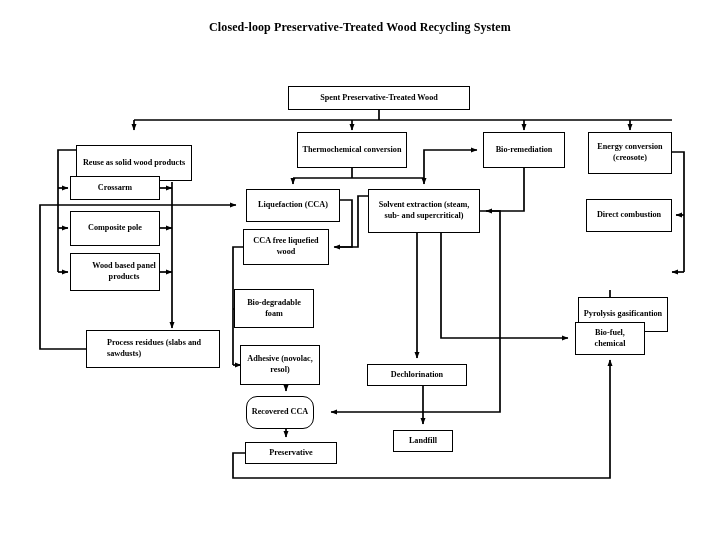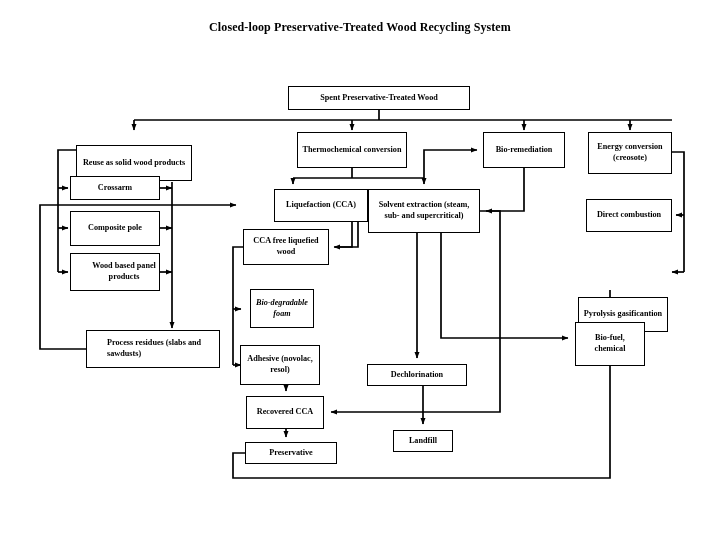--- a/index.html
+++ b/index.html
@@ -161,37 +161,37 @@
   </div>
 
   <div class="node" style="left:70px; top:253px; width:90px; height:38px;padding-left:21px;">
     <span>Wood based panel products</span>
   </div>
 
   <div class="node left-text" style="left:86px; top:330px; width:134px; height:38px;">
     <span>Process residues (slabs and sawdusts)</span>
   </div>
 
-  <div class="node" style="left:246px; top:189px; width:94px; height:33px;margin-left:28px;">
+  <div class="node" style="left:246px; top:189px; width:94px; height:33px;">
     <span>Liquefaction (CCA)</span>
   </div>
 
   <div class="node" style="left:243px; top:229px; width:86px; height:36px;">
     <span>CCA free liquefied wood</span>
   </div>
 
-  <div class="node" style="left:250px; top:289px; width:64px; height:39px;font-style:italic;">
+  <div class="node" style="left:234px; top:289px; width:80px; height:39px;">
     <span>Bio-degradable foam</span>
   </div>
 
   <div class="node" style="left:240px; top:345px; width:80px; height:40px;">
     <span>Adhesive (novolac, resol)</span>
   </div>
 
-  <div class="node" style="left:246px; top:396px; width:78px; height:33px;">
+  <div class="node" style="left:246px; top:396px; width:68px; height:33px;border-radius:11px;">
     <span>Recovered CCA</span>
   </div>
 
   <div class="node" style="left:245px; top:442px; width:92px; height:22px;">
     <span>Preservative</span>
   </div>
 
   <div class="node" style="left:368px; top:189px; width:112px; height:44px;">
     <span>Solvent extraction (steam, sub- and supercritical)</span>
   </div>
@@ -205,17 +205,17 @@
   </div>
 
   <div class="node" style="left:586px; top:199px; width:86px; height:33px;">
     <span>Direct combustion</span>
   </div>
 
   <div class="node" style="left:578px; top:255px; width:90px; height:35px;margin-top:42px;">
     <span>Pyrolysis gasificantion</span>
   </div>
 
-  <div class="node" style="left:575px; top:322px; width:70px; height:44px;">
+  <div class="node" style="left:575px; top:322px; width:70px; height:33px;">
     <span>Bio-fuel, chemical</span>
   </div>
 
 </div>
 
 </body></html>

